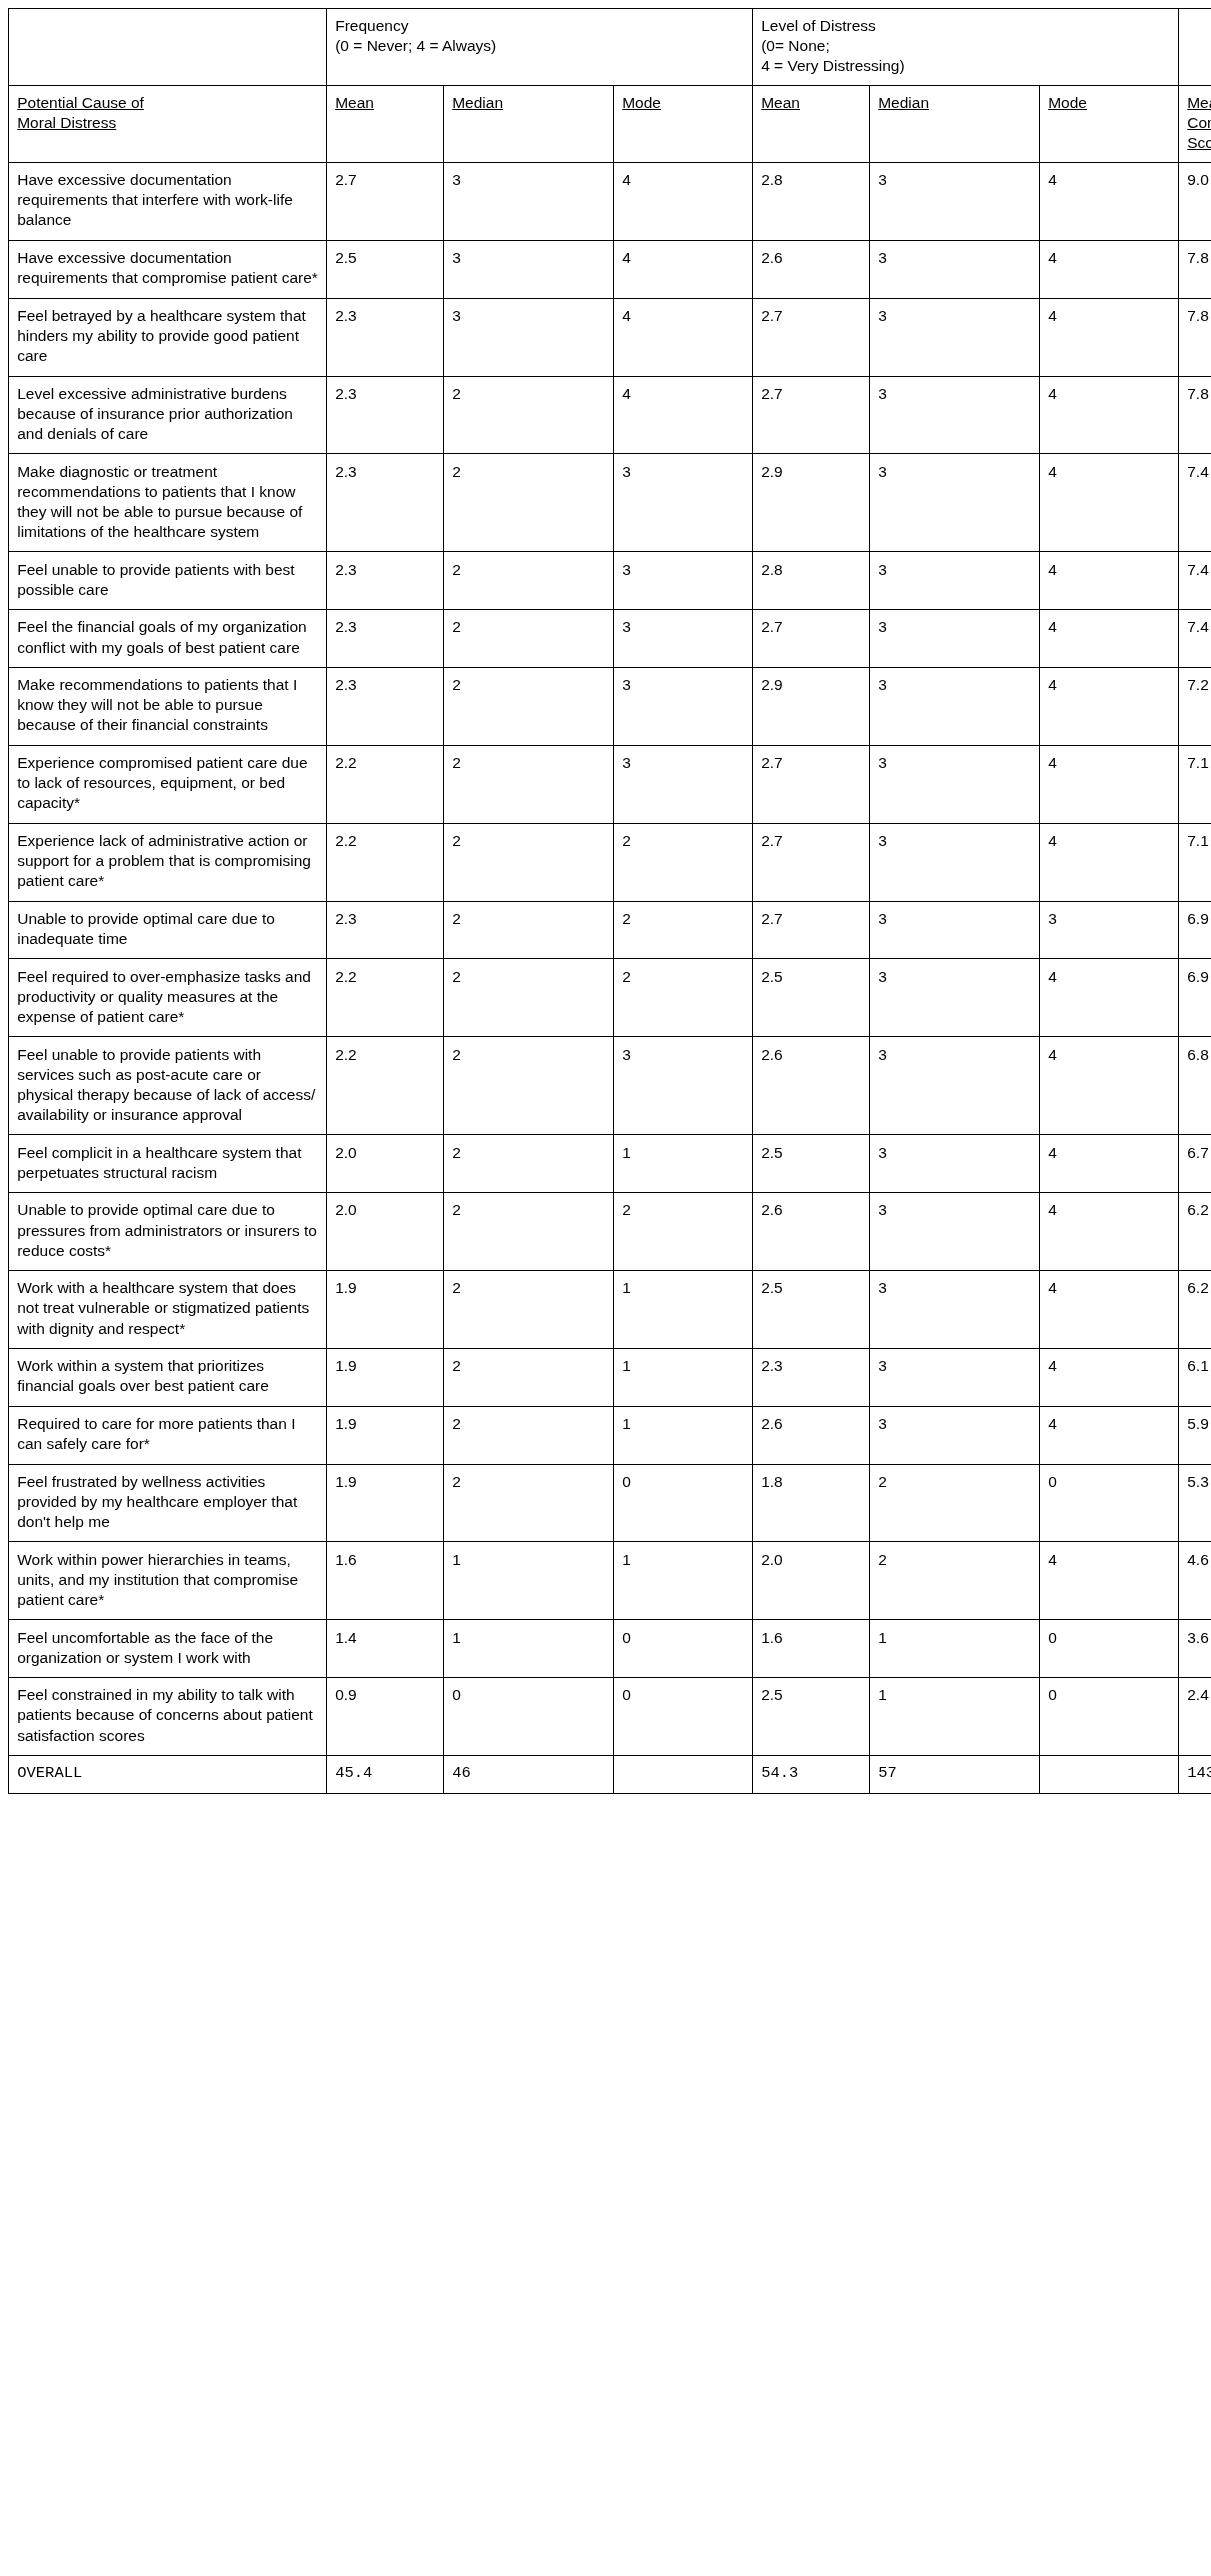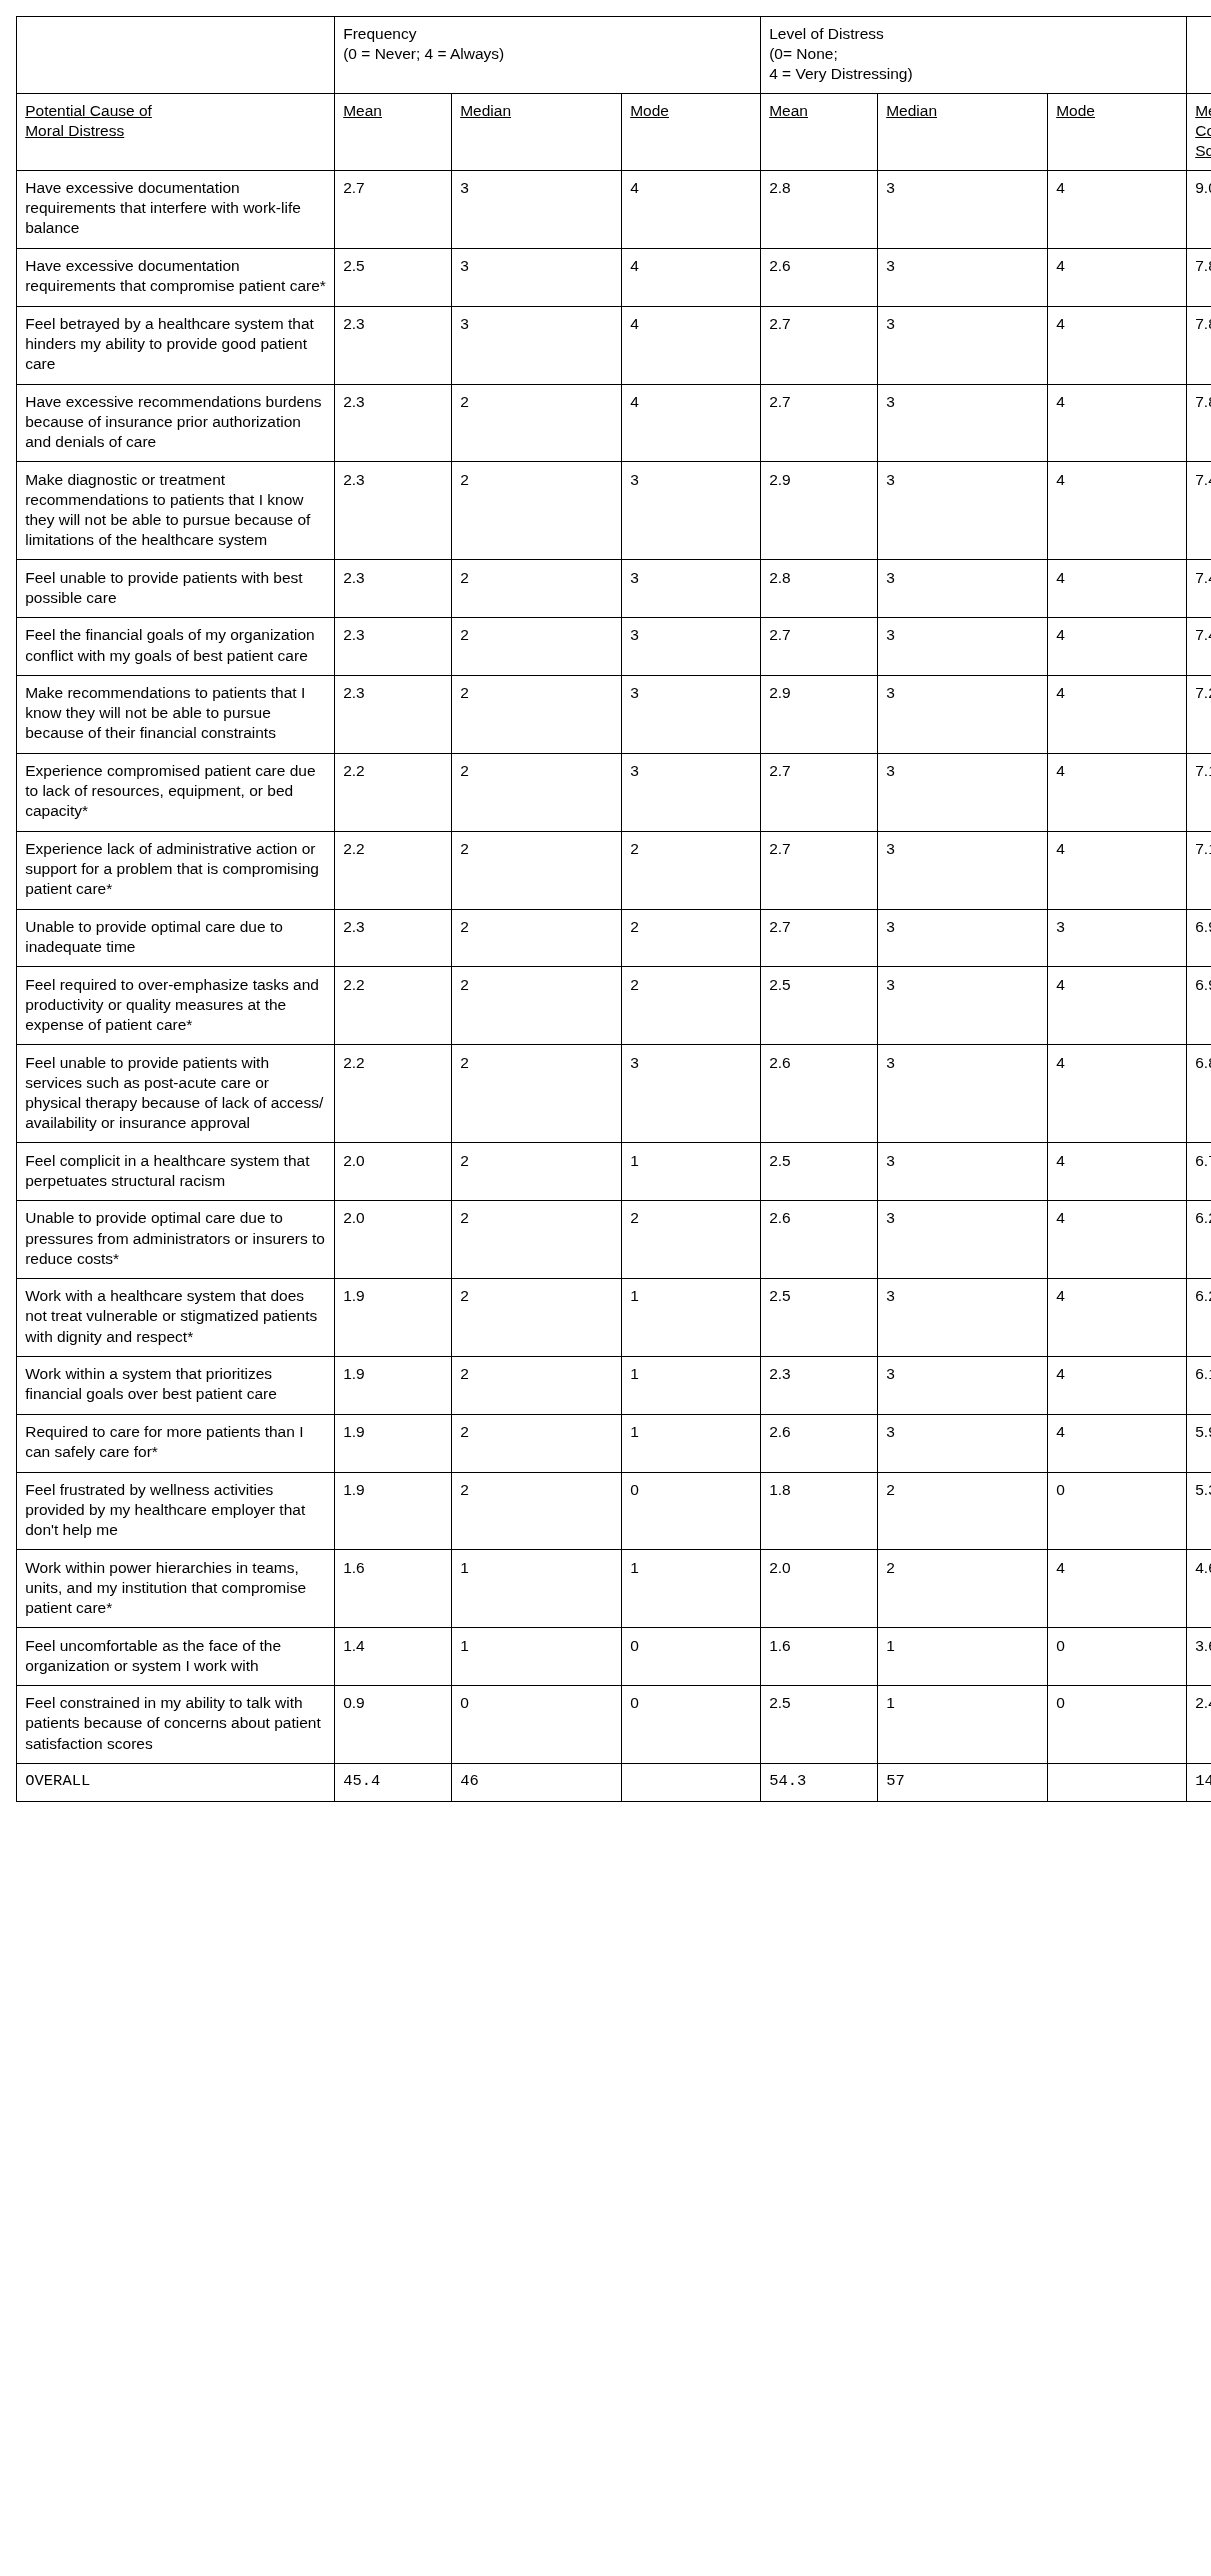--- a/index.html
+++ b/index.html
@@ -7,21 +7,21 @@
     padding: 0;
     background: #ffffff;
   }
   body {
     font-family: "Liberation Sans", sans-serif;
     color: #000000;
   }
   .page {
     width: 1042px;
     box-sizing: border-box;
-    padding: 16px;
+    padding: 8px;
     background: #ffffff;
   }
   table.moral-distress {
     border-collapse: collapse;
     width: 1211px;
     table-layout: fixed;
     font-size: 15.5px;
     line-height: 1.30;
   }
   table.moral-distress td,
@@ -156,21 +156,21 @@
           <td class="item-cell">Feel betrayed by a healthcare system that hinders my ability to provide good patient care</td>
           <td class="num-cell">2.3</td>
           <td class="num-cell">3</td>
           <td class="num-cell">4</td>
           <td class="num-cell">2.7</td>
           <td class="num-cell">3</td>
           <td class="num-cell">4</td>
           <td class="num-cell">7.8</td>
         </tr>
         <tr>
-          <td class="item-cell">Have excessive recommendations burdens because of insurance prior authorization and denials of care</td>
+          <td class="item-cell">Level excessive administrative burdens because of insurance prior authorization and denials of care</td>
           <td class="num-cell">2.3</td>
           <td class="num-cell">2</td>
           <td class="num-cell">4</td>
           <td class="num-cell">2.7</td>
           <td class="num-cell">3</td>
           <td class="num-cell">4</td>
           <td class="num-cell">7.8</td>
         </tr>
         <tr>
           <td class="item-cell">Make diagnostic or treatment recommendations to patients that I know they will not be able to pursue because of limitations of the healthcare system</td>

